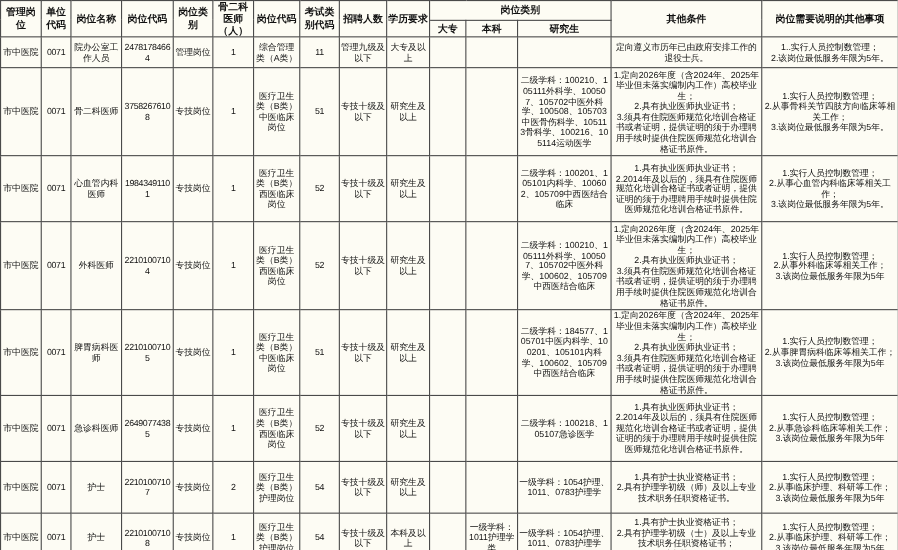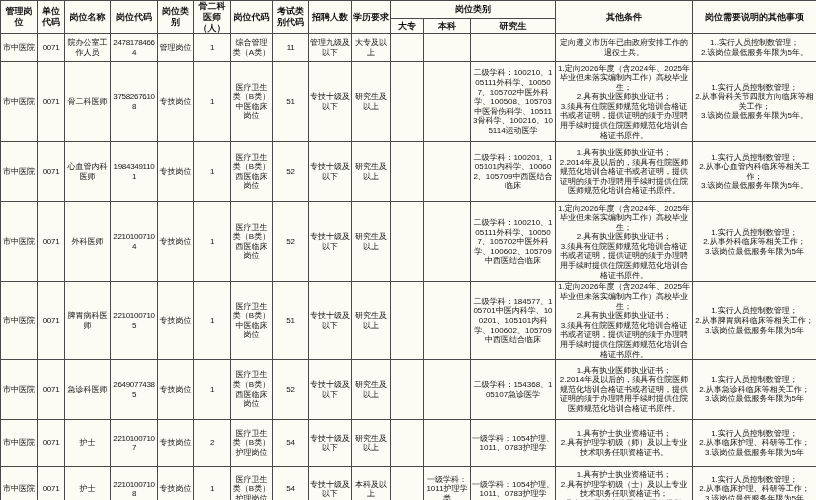--- a/index.html
+++ b/index.html
@@ -162,21 +162,21 @@
       <td>急诊科医师</td>
       <td class="num">26490774385</td>
       <td>专技岗位</td>
       <td class="num">1</td>
       <td>医疗卫生类（B类）西医临床岗位</td>
       <td class="num">52</td>
       <td>专技十级及以下</td>
       <td>研究生及以上</td>
       <td></td>
       <td></td>
-      <td>二级学科：154368、105107急诊医学</td>
+      <td>二级学科：100218、105107急诊医学</td>
       <td>1.具有执业医师执业证书；
 2.2014年及以后的，须具有住院医师规范化培训合格证书或者证明，提供证明的须于办理聘用手续时提供住院医师规范化培训合格证书原件。</td>
       <td>1.实行人员控制数管理；
 2.从事急诊科临床等相关工作；
 3.该岗位最低服务年限为5年</td>
     </tr>
     <tr style="height:47px">
       <td>市中医院</td>
       <td class="num">0071</td>
       <td>护士</td>

